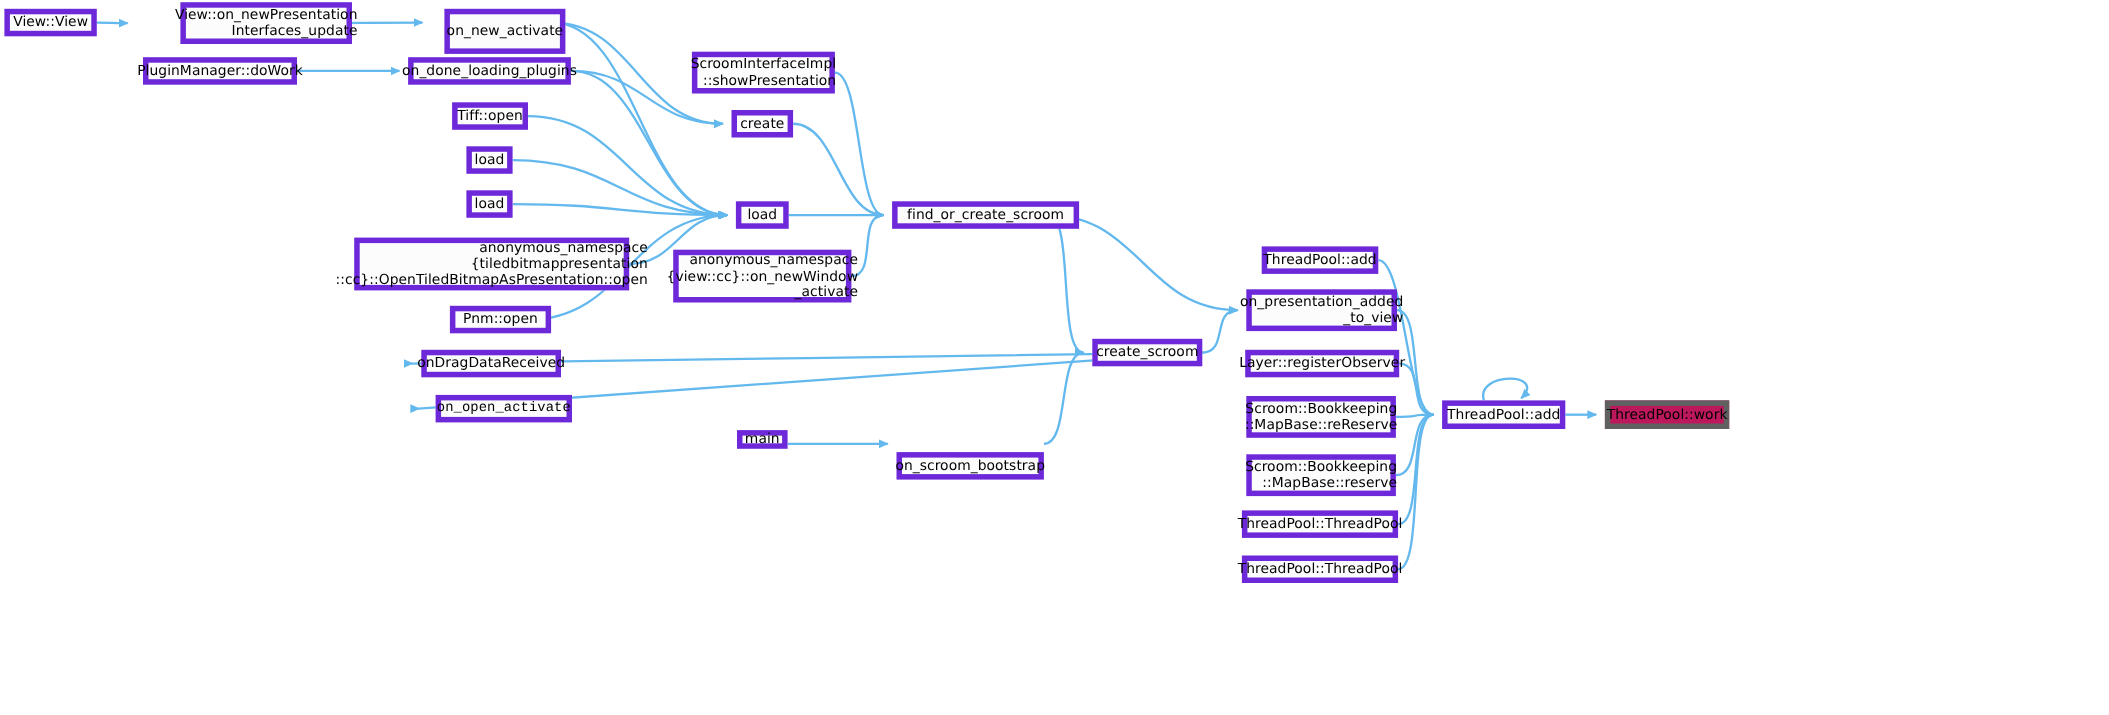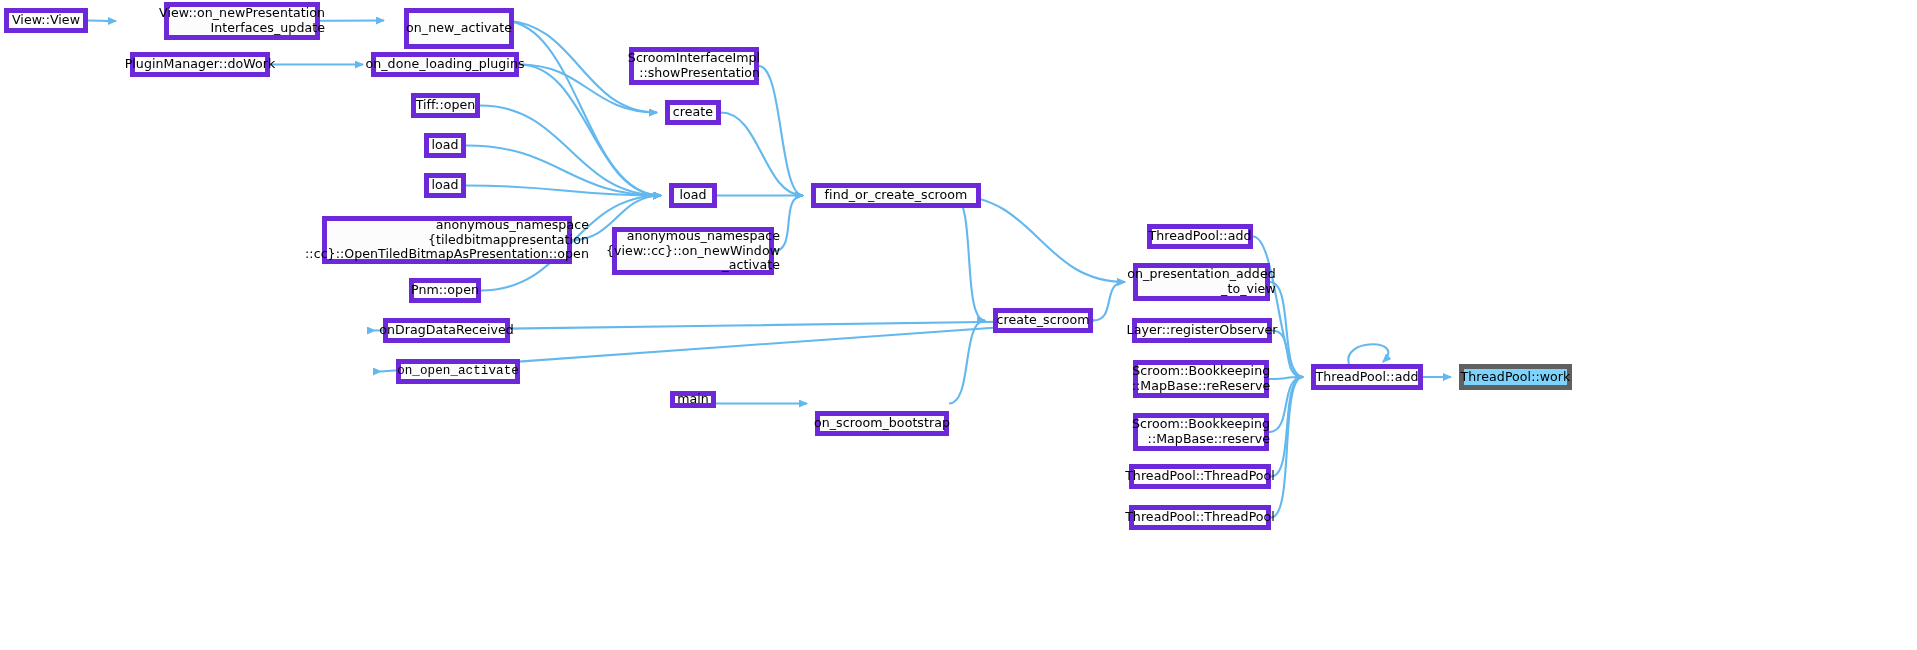--- a/index.html
+++ b/index.html
@@ -34,21 +34,21 @@
     text-align: right;
     color: #000000;
     font-size: 12.6px;
     line-height: 14.6px;
     letter-spacing: 0.05px;
     white-space: pre;
     cursor: pointer;
     z-index: 2;
   }
   .node.focus {
-    background: #7dd3fc;
+    background: #be185d;
     border-color: #606060;
   }
   .node-label {
     display: block;
     white-space: pre;
   }
 </style>
 </head>
 <body>
 
@@ -113,21 +113,21 @@
       <div class="node" style="left: 811px; top: 183px; width: 170px; height: 25px;"><span class="node-label">find_or_create_scroom</span></div>
       <div class="node" style="left: 322px; top: 216px; width: 250px; height: 48px;"><span class="node-label">anonymous_namespace
 {tiledbitmappresentation
 ::cc}::OpenTiledBitmapAsPresentation::open</span></div>
       <div class="node" style="left: 612px; top: 227px; width: 162px; height: 48px;"><span class="node-label">anonymous_namespace
 {view::cc}::on_newWindow
 _activate</span></div>
       <div class="node" style="left: 1147px; top: 224px; width: 106px; height: 25px;"><span class="node-label">ThreadPool::add</span></div>
       <div class="node" style="left: 1133px; top: 263px; width: 137px; height: 38px;"><span class="node-label">on_presentation_added
 _to_view</span></div>
-      <div class="node" style="left: 409px; top: 278px; width: 72px; height: 25px;"><span class="node-label">Pnm::open</span></div>
+      <div class="node" style="left: 409px; top: 278px; width: 92px; height: 25px;"><span class="node-label">Pnm::open</span></div>
       <div class="node" style="left: 993px; top: 308px; width: 100px; height: 25px;"><span class="node-label">create_scroom</span></div>
       <div class="node" style="left: 383px; top: 318px; width: 127px; height: 25px;"><span class="node-label">onDragDataReceived</span></div>
       <div class="node" style="left: 1132px; top: 318px; width: 140px; height: 25px;"><span class="node-label">Layer::registerObserver</span></div>
       <div class="node" style="left: 1133px; top: 360px; width: 136px; height: 38px;"><span class="node-label">Scroom::Bookkeeping
 ::MapBase::reReserve</span></div>
       <div class="node" style="left: 396px; top: 359px; width: 124px; height: 25px; font-family: Liberation Mono, monospace;"><span class="node-label">on_open_activate</span></div>
       <div class="node" style="left: 1311px; top: 364px; width: 112px; height: 26px;"><span class="node-label">ThreadPool::add</span></div>
       <div class="node focus" style="left: 1459px; top: 364px; width: 113px; height: 26px;"><span class="node-label">ThreadPool::work</span></div>
       <div class="node" style="left: 670px; top: 391px; width: 46px; height: 17px;"><span class="node-label">main</span></div>
       <div class="node" style="left: 815px; top: 411px; width: 134px; height: 25px;"><span class="node-label">on_scroom_bootstrap</span></div>

